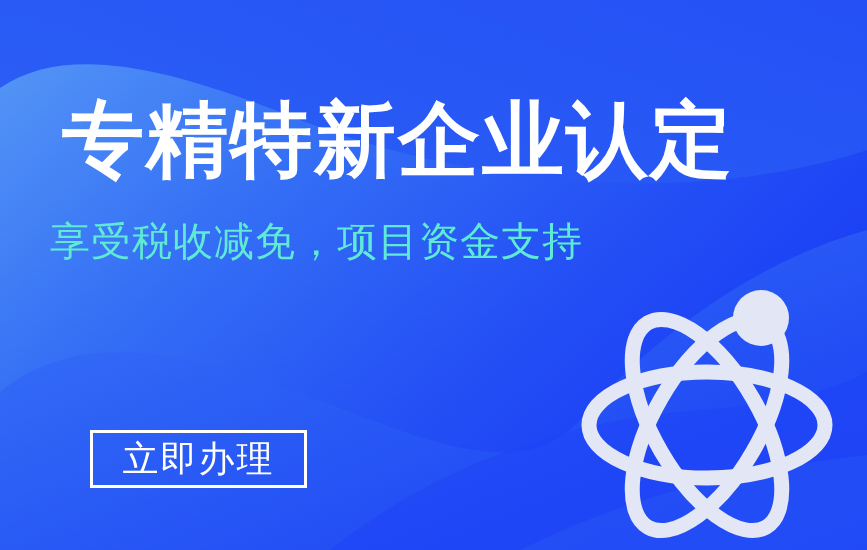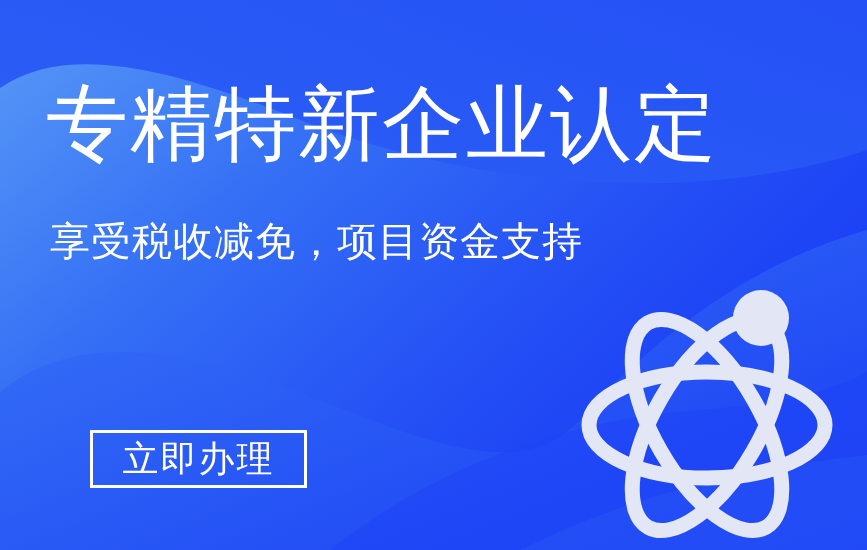--- a/index.html
+++ b/index.html
@@ -36,35 +36,35 @@
     height: 550px;
     z-index: 5;
   }
 
   .title {
     position: absolute;
     left: 46px;
     top: 78px;
     font-size: 82px;
     line-height: 92px;
-    font-weight: normal;
+    font-weight: bold;
     color: #ffffff;
     letter-spacing: 2px;
     white-space: nowrap;
-    margin: 0;
+    margin: 16px;
   }
 
   .subtitle {
     position: absolute;
     left: 50px;
     top: 216px;
     font-size: 40px;
     line-height: 50px;
     font-weight: normal;
-    color: #ffffff;
+    color: #5eead4;
     letter-spacing: 1px;
     white-space: nowrap;
     margin: 0;
   }
 
   .cta-button {
     position: absolute;
     left: 53px;
     top: 430px;
     width: 217px;

